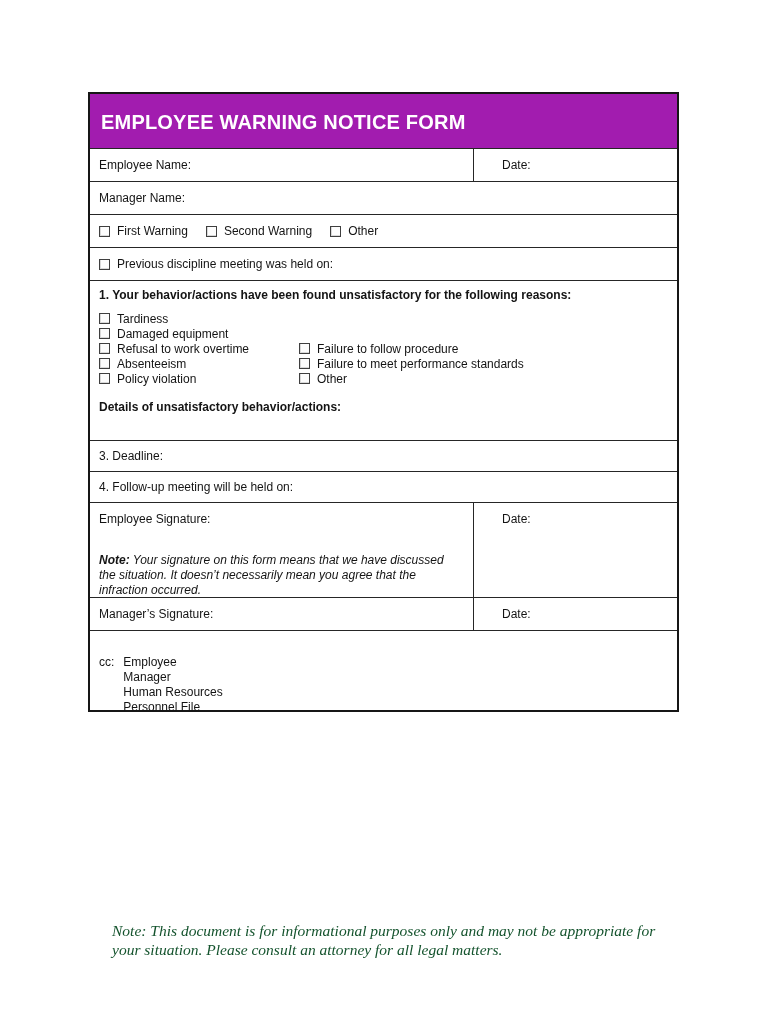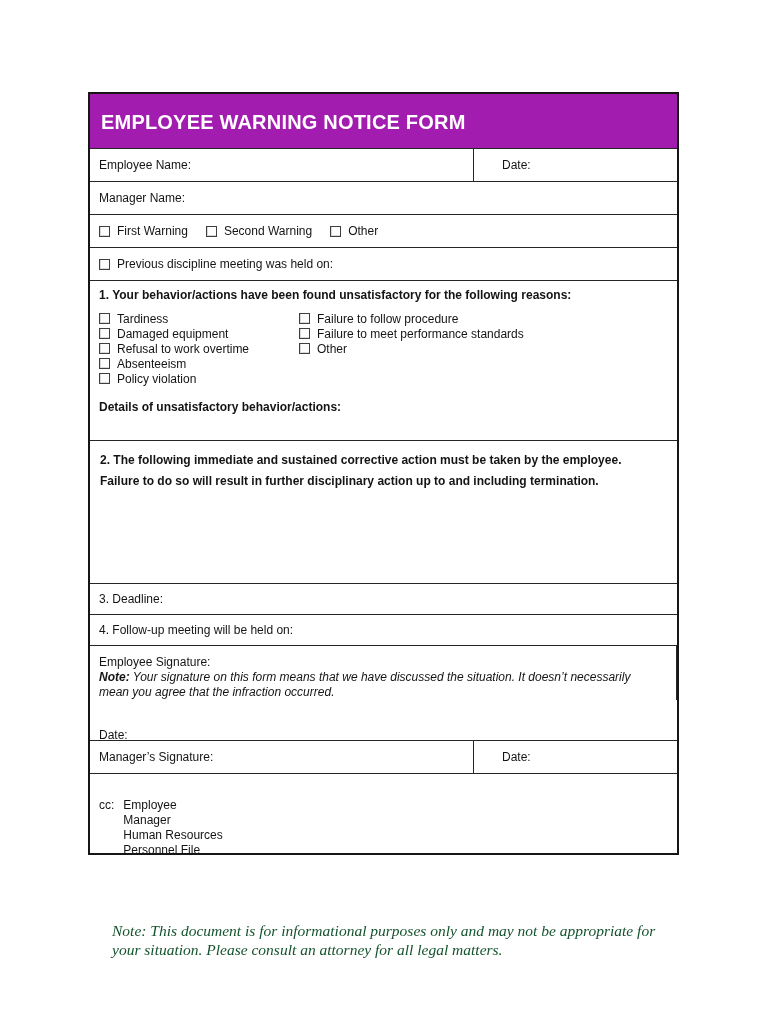--- a/index.html
+++ b/index.html
@@ -34,36 +34,36 @@
     display:inline-block; width:11px; height:11px;
     border:1px solid #3f3f3f; background:#fdfdfd;
     vertical-align:-1px; margin-right:7px; flex:none;
     box-shadow:inset 1px -1px 0 #d9d9d9;
   }
   .warn-items { gap:18px; }
   .warn-item { display:flex; align-items:center; white-space:nowrap; }
 
   .s1 { height:160px; }
   .s1-head { font-weight:bold; padding:7px 9px 0 9px; line-height:15px; }
-  .s1-grid { display:flex; padding:9px 9px 0 9px; }
+  .s1-grid { display:flex; padding:9px 9px 0 9px;align-items:flex-end; }
   .s1-col1 { width:200px; }
   .s1-col2 { width:192px; }
   .s1-col3 { flex:1; }
   .cb-line { line-height:15px; }
   .details-label { font-weight:bold; padding:13px 9px 0 9px; }
 
   .s2 { height:143px; padding:9px 10px 0 10px; }
   .s2 .bold-line { font-weight:bold; line-height:21px; }
 
   .bold { font-weight:normal; }
 
-  .sig-row { height:95px;flex-direction:column; }
+  .sig-row { height:95px; }
   .sig-cell { padding:9px 9px 0 9px; }
   .sig-note {
-    margin-top:1px; font-style:italic; line-height:15px;
+    margin-top:27px; font-style:italic; line-height:15px;
     padding-right:4px;
   }
   .sig-note .np { font-weight:bold; }
 
   .mgr-row { height:33px; }
 
   .cc-row { height:80px; padding:24px 20px 0 9px; display:flex; }
   .cc-label { margin-right:9px; }
   .cc-items div { line-height:15px; }
 
@@ -127,24 +127,20 @@
       </div>
       <div class="s1-col3">
         <div class="cb-line"><span class="cb"></span><span>Failure to follow procedure</span></div>
         <div class="cb-line"><span class="cb"></span><span>Failure to meet performance standards</span></div>
         <div class="cb-line"><span class="cb"></span><span>Other</span></div>
       </div>
     </div>
     <div class="details-label">Details of unsatisfactory behavior/actions:</div>
   </div>
 
-  <div class="row s2">
-    <div class="bold-line">2. The following immediate and sustained corrective action must be taken by the employee.</div>
-    <div class="bold-line">Failure to do so will result in further disciplinary action up to and including termination.</div>
-  </div>
 
   <div class="row pad vcent r-31 bold">
     <span>3. Deadline:</span>
   </div>
 
   <div class="row pad vcent r-31 bold">
     <span>4. Follow-up meeting will be held on:</span>
   </div>
 
   <div class="row split sig-row">

